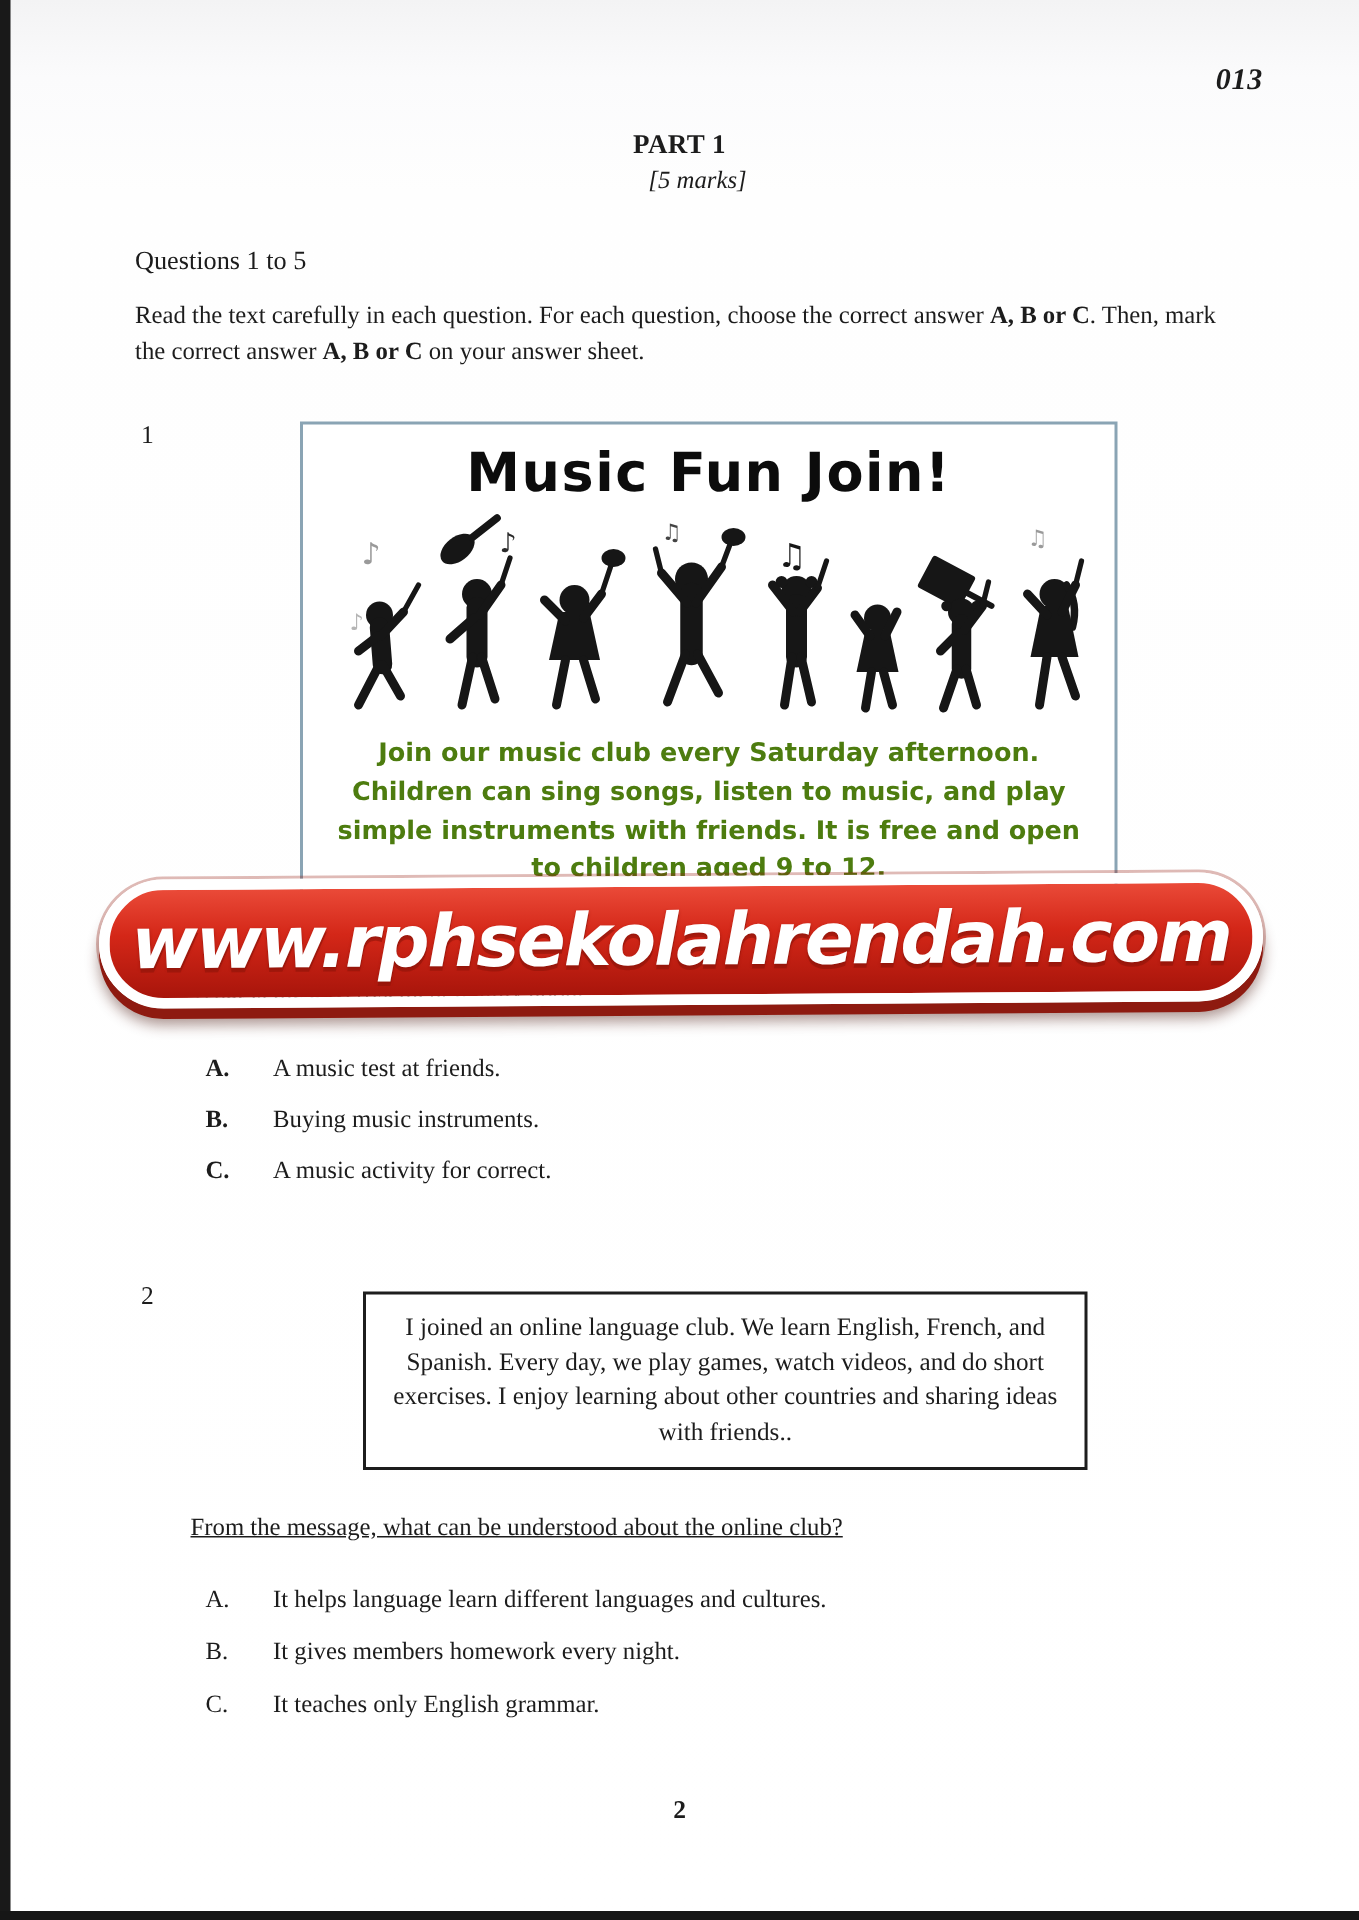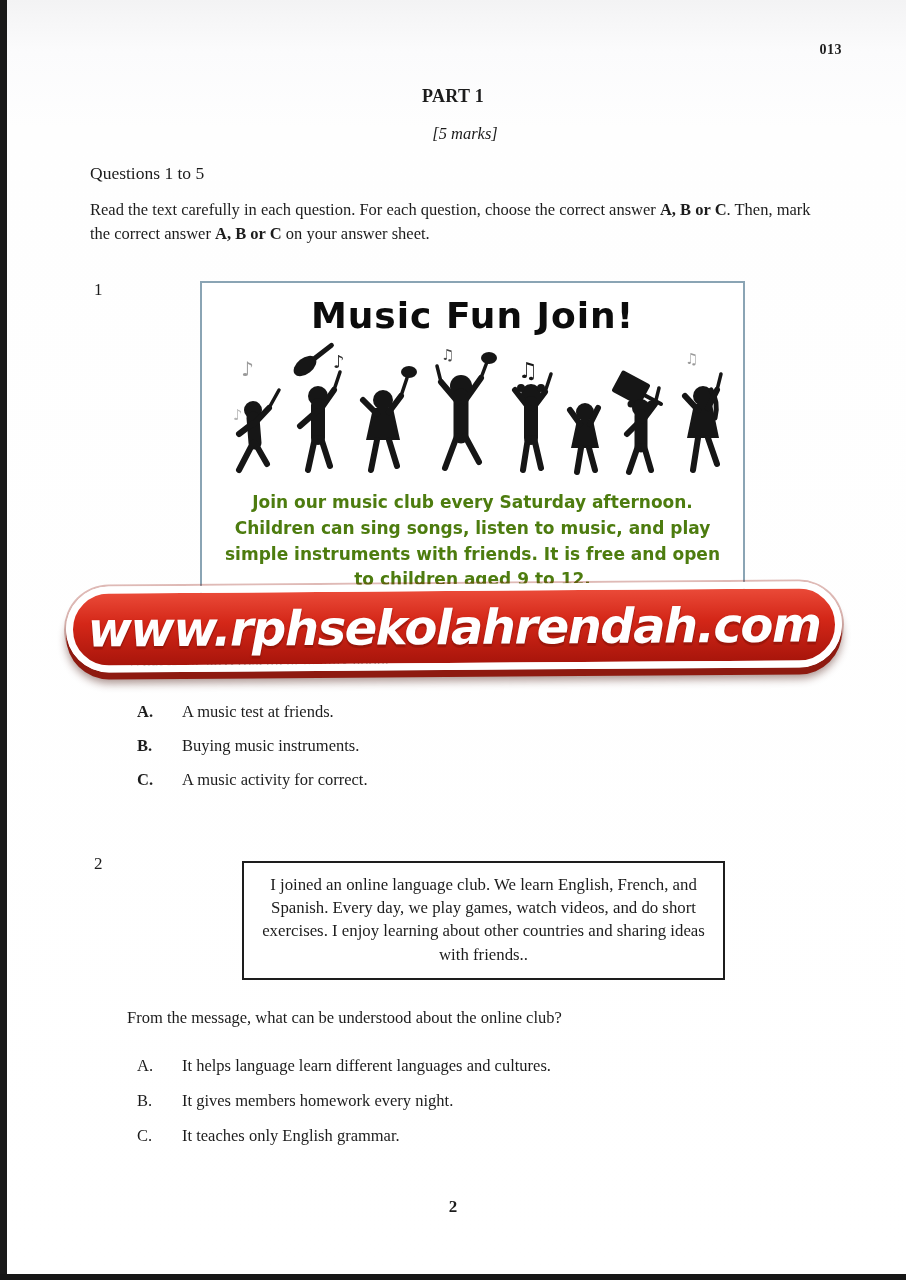--- a/index.html
+++ b/index.html
@@ -4,25 +4,25 @@
 <style>
   html,body{margin:0;padding:0;}
   body{
     width:906px;height:1280px;position:relative;overflow:hidden;
     background:linear-gradient(180deg,#f3f3f4 0%, #fbfbfc 4%, #fefefe 10%, #ffffff 100%);
     font-family:"Liberation Serif", serif;color:#1c1c1c;
   }
   .edge-left{position:absolute;left:0;top:0;width:7px;height:1280px;background:#191919;}
   .edge-bottom{position:absolute;left:0;bottom:0;width:906px;height:6px;background:#161616;}
 
-  .corner-number{position:absolute;top:42px;right:64px;font-weight:bold;font-size:14px;letter-spacing:.5px;}
+  .corner-number{position:absolute;top:42px;right:64px;font-weight:bold;font-size:20px;letter-spacing:.5px;font-style:italic;}
 
   .part-head{position:absolute;top:86px;left:0;right:0;text-align:center;}
   .part-title{font-weight:bold;font-size:18px;letter-spacing:.3px;}
-  .part-marks{font-style:italic;font-size:16.5px;margin-top:17px;padding-left:24px;}
+  .part-marks{font-style:italic;font-size:16.5px;margin-top:3px;padding-left:24px;}
 
   .section-heading{position:absolute;top:163px;left:90px;font-weight:normal;font-size:17.5px;}
 
   .instructions{position:absolute;top:198px;left:90px;width:742px;font-size:16.5px;line-height:1.45;}
   .instructions b{font-weight:bold;}
 
   .qnum{position:absolute;font-size:17px;}
   .qnum-1{top:280px;left:94px;}
   .qnum-2{top:854px;left:94px;}
 
@@ -53,21 +53,21 @@
     transform:rotate(-0.4deg);
   }
   .watermark span{
     font-family:"DejaVu Sans",sans-serif;font-weight:bold;font-style:italic;
     font-size:48px;color:#ffffff;letter-spacing:-1.5px;white-space:nowrap;
     text-shadow:0 3px 0 rgba(140,20,10,.55), 0 1px 2px rgba(120,15,8,.5);
   }
 
   .q-text{position:absolute;left:127px;font-size:16.5px;}
   .q1-text{top:651px;z-index:5;}
-  .q2-text{top:1008px;}
+  .q2-text{top:1008px;text-decoration:underline;}
 
   .option{position:absolute;left:137px;font-size:16.5px;display:flex;}
   .option .lbl{width:45px;flex:0 0 45px;}
   .option-bold .lbl{font-weight:bold;}
   .q1-a{top:702px;} .q1-b{top:736px;} .q1-c{top:770px;}
   .q2-a{top:1056px;} .q2-b{top:1091px;} .q2-c{top:1126px;}
 
   
   .passage-box{
     position:absolute;left:242px;top:861px;width:483px;box-sizing:border-box;

